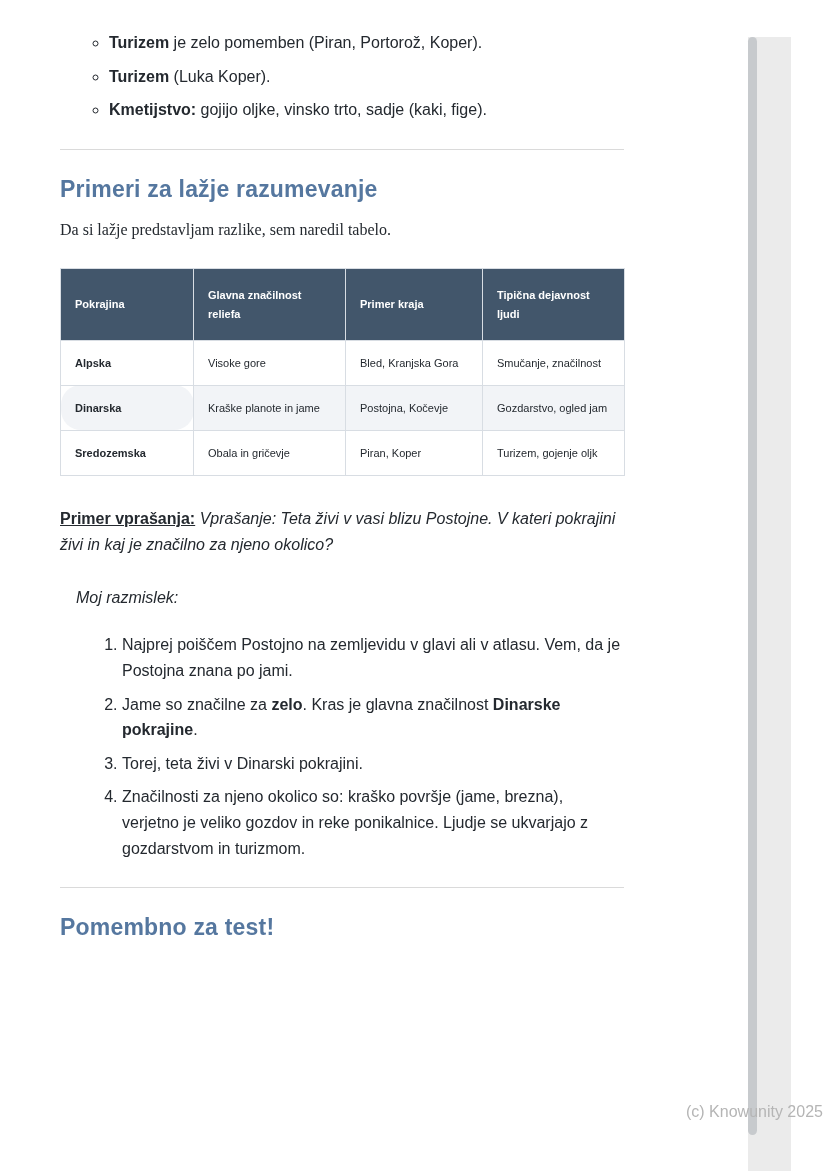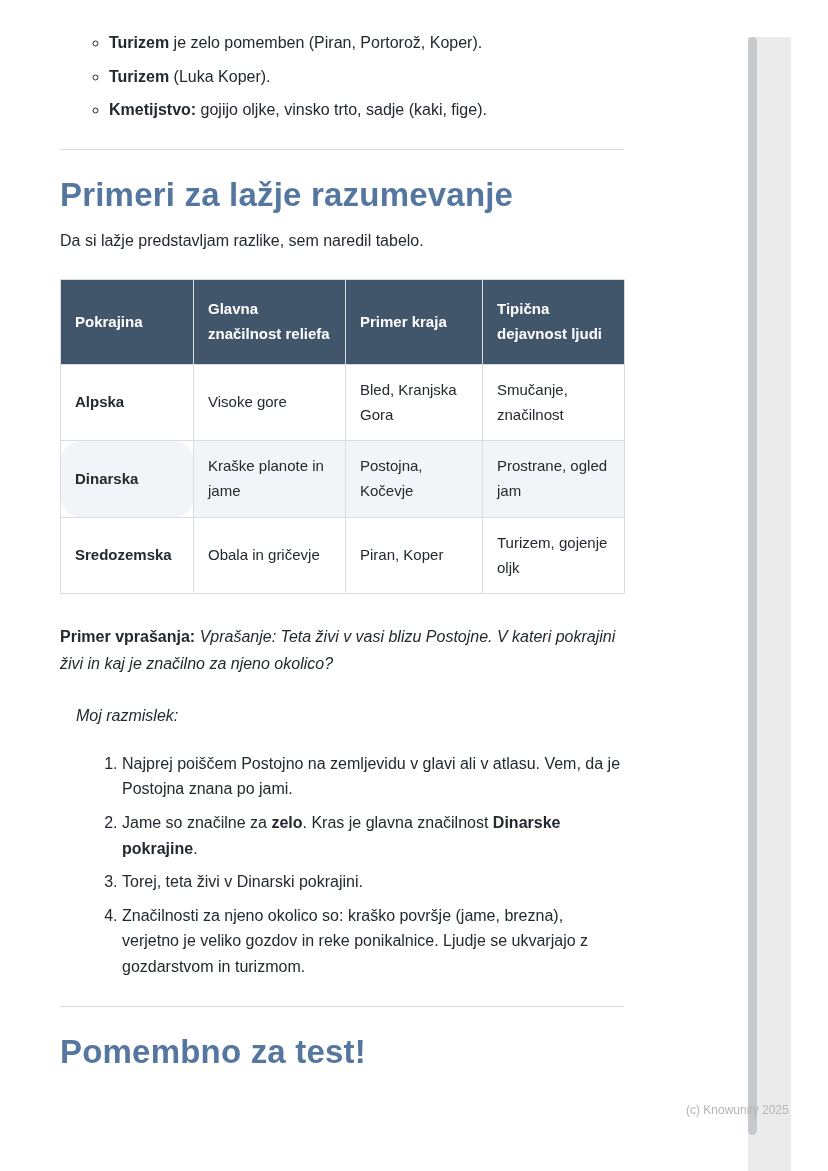--- a/index.html
+++ b/index.html
@@ -28,32 +28,32 @@
     margin-bottom: 8px;
   }
   b { font-weight: 700; }
   hr {
     border: none;
     border-top: 1px solid #dadada;
     margin: 26px 0 0 0;
   }
   h2 {
     color: #55779f;
-    font-size: 33px;
+    font-size: 23px;
     font-weight: 700;
     margin: 26px 0 0 0;
     letter-spacing: 0.2px;
   }
-  p.intro { margin: 14px 0 0 0; line-height: 1.6; }
+  p.intro { margin: 14px 0 0 0; line-height: 1.6; font-family: Liberation Serif, serif; }
   table {
     margin-top: 26px;
     border-collapse: collapse;
     table-layout: fixed;
     width: 564px;
-    font-size: 15px;
+    font-size: 11px;
   }
   col.c1 { width: 133px; }
   col.c2 { width: 152px; }
   col.c3 { width: 137px; }
   col.c4 { width: 142px; }
   th, td {
     border: 1px solid #d8dde3;
     text-align: left;
     vertical-align: middle;
     padding: 13px 14px;
@@ -62,21 +62,21 @@
   }
   thead th {
     background: #42566b;
     color: #ffffff;
     font-weight: 600;
     padding: 17px 14px;
   }
   tbody tr:nth-child(even) td { background: #f2f4f7; }
   tbody td:first-child { font-weight: 700; border-radius: 20px; }
   p.question { margin: 30px 0 0 0; line-height: 1.65; }
-  .q-label { font-weight: 700; }
+  .q-label { font-weight: 700; text-decoration: underline; }
   .q-text { font-style: italic; }
   p.razmislek { margin: 26px 0 0 16px; font-style: italic; line-height: 1.6; }
   ol.steps {
     margin: 22px 0 0 0;
     padding-left: 26px;
   }
   ol.steps li {
     line-height: 1.6;
     margin-bottom: 8px;
     margin-left: 36px;
@@ -90,21 +90,21 @@
   .side-thumb {
     position: absolute;
     left: 748px; top: 37px;
     width: 9px; height: 1098px;
     background: #c7cacd;
     border-radius: 5px;
   }
   .watermark {
     position: absolute;
     left: 686px; top: 1103px;
-    font-size: 12px;
+    font-size: 16px;
     color: #b5b5b5;
     white-space: nowrap;
   }
 </style>
 </head>
 <body>
 
 <div class="content">
 
   <ul class="bullets">
@@ -138,21 +138,21 @@
       <tr>
         <td>Alpska</td>
         <td>Visoke gore</td>
         <td>Bled, Kranjska Gora</td>
         <td>Smučanje, značilnost</td>
       </tr>
       <tr>
         <td>Dinarska</td>
         <td>Kraške planote in jame</td>
         <td>Postojna, Kočevje</td>
-        <td>Prostrane, ogled jam</td>
+        <td>Gozdarstvo, ogled jam</td>
       </tr>
       <tr>
         <td>Sredozemska</td>
         <td>Obala in gričevje</td>
         <td>Piran, Koper</td>
         <td>Turizem, gojenje oljk</td>
       </tr>
     </tbody>
   </table>
 

